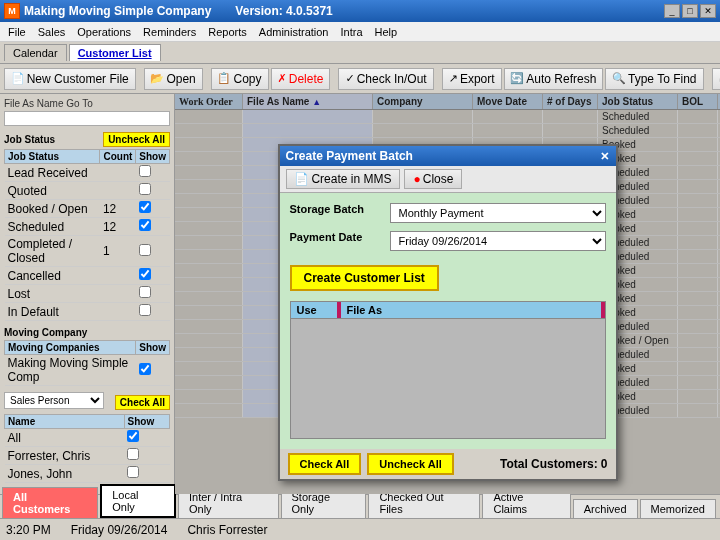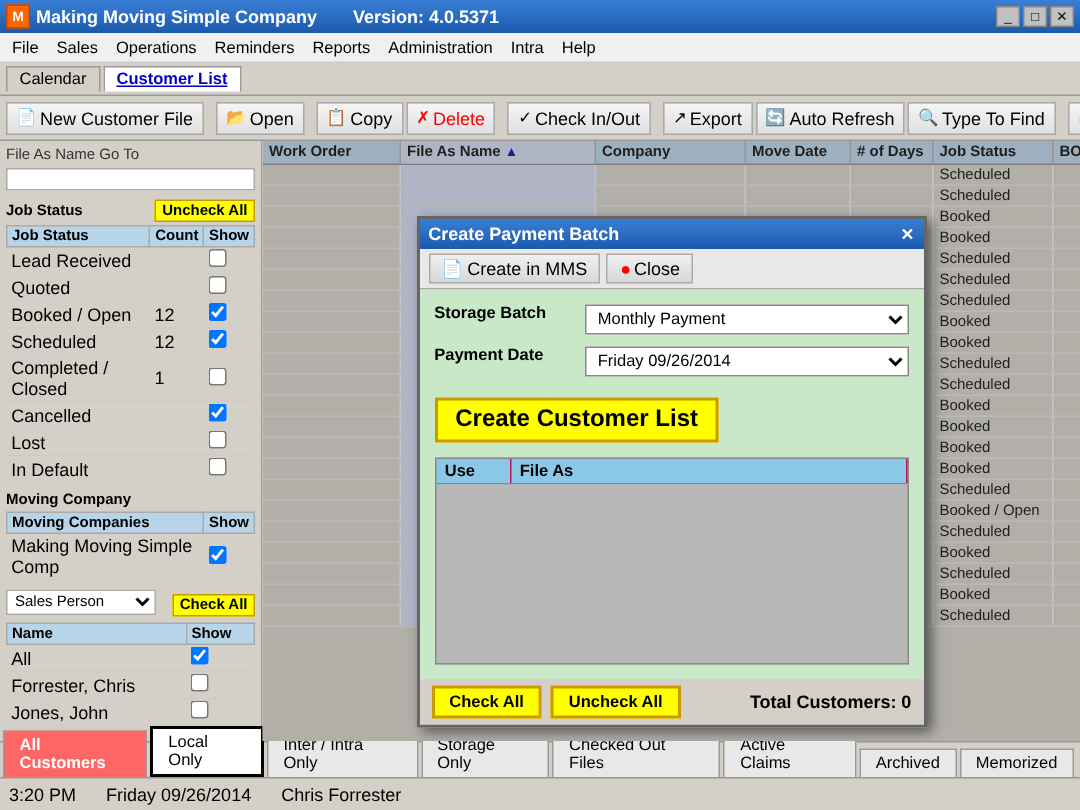--- a/index.html
+++ b/index.html
@@ -50,39 +50,39 @@
     .modal-overlay { position: absolute; top: 0; left: 0; right: 0; bottom: 0; background: rgba(100,100,100,0.3); z-index: 100; }
     .modal { position: absolute; top: 50px; left: 50%; transform: translateX(-50%); width: 340px; background: #d4d0c8; border: 2px solid #666; box-shadow: 3px 3px 8px rgba(0,0,0,0.5); z-index: 101; }
     .modal-titlebar { background: linear-gradient(to bottom, #3a7fd5, #1a5aad); color: white; height: 20px; display: flex; align-items: center; justify-content: space-between; padding: 0 6px; font-size: 11px; font-weight: bold; }
     .modal-close { color: white; font-size: 11px; cursor: pointer; }
     .modal-toolbar { background: #e8e8e8; padding: 3px 6px; display: flex; gap: 4px; align-items: center; border-bottom: 1px solid #aaa; }
     .modal-tool-btn { background: linear-gradient(to bottom, #f0f0f0, #d8d8d8); border: 1px solid #aaa; padding: 2px 8px; font-size: 10px; cursor: pointer; display: flex; align-items: center; gap: 2px; }
     .modal-body { padding: 10px; background: #c8e8c8; }
     .modal-row { display: flex; align-items: flex-start; margin-bottom: 8px; }
     .modal-label { width: 100px; font-size: 11px; font-weight: bold; }
     .modal-select { flex: 1; font-size: 11px; padding: 2px 4px; border: 1px solid #888; background: white; }
-    .create-list-btn { background: #ffff00; border: 2px solid #cc9900; padding: 4px 12px; font-size: 16px; font-weight: bold; cursor: pointer; margin: 6px 0; }
+    .create-list-btn { background: #ffff00; border: 2px solid #cc9900; padding: 4px 12px; font-size: 12px; font-weight: bold; cursor: pointer; margin: 6px 0; }
     .modal-grid-header { display: flex; background: #8bc8e8; border: 1px solid #888; margin-top: 4px; }
-    .modal-grid-col { padding: 2px 6px; font-size: 11px; font-weight: bold; border-right: 1px solid #be185d; }
+    .modal-grid-col { padding: 2px 6px; font-size: 11px; font-weight: bold; border-right: 4px solid #be185d; }
     .modal-grid-body { background: #b8b8b8; height: 120px; border: 1px solid #888; border-top: none; }
     .modal-footer { background: #d4d0c8; padding: 4px 8px; display: flex; align-items: center; gap: 6px; }
     .modal-footer-btn { background: #ffff00; border: 2px solid #cc9900; padding: 3px 10px; font-size: 11px; font-weight: bold; cursor: pointer; }
     .total-customers { margin-left: auto; font-size: 11px; font-weight: bold; }
 
     
     .bottom-tabs { height: 24px; display: flex; align-items: flex-end; background: #d4d0c8; border-top: 1px solid #999; padding: 0 2px; }
     .bottom-tab { padding: 3px 10px; font-size: 11px; cursor: pointer; border: 1px solid #999; border-bottom: none; margin-right: 2px; background: #e8e8e8; }
     .bottom-tab.active { background: #ff6666; color: white; font-weight: bold; }
     .bottom-tab.active-outline { background: white; border: 2px solid #000; }
 
     
     .status-bar { height: 22px; background: #d4d0c8; border-top: 1px solid #999; display: flex; align-items: center; padding: 0 6px; gap: 20px; font-size: 10px; }
     .main-grid-header { display: flex; background: #b8d0e8; border-bottom: 1px solid #888; position: sticky; top: 0; }
     .main-grid-col-header { padding: 2px 4px; font-size: 10px; font-weight: bold; border-right: 1px solid #aaa; flex-shrink: 0; }
-    .col-work-order { width: 92px; }
+    .col-work-order { width: 68px; font-family: Liberation Serif, serif; }
     .col-file-as { width: 130px; background: #d0d8f0; }
     .col-company { width: 100px; }
     .col-move-date { width: 70px; }
     .col-days { width: 55px; }
     .col-job-status { width: 80px; }
     .col-bol { width: 40px; }
     .sort-arrow { color: #0000aa; font-size: 9px; }
     .main-grid-row { display: flex; border-bottom: 1px solid #e0e0e0; }
     .main-grid-cell { padding: 1px 4px; font-size: 10px; border-right: 1px solid #eee; flex-shrink: 0; overflow: hidden; white-space: nowrap; }
   </style>

